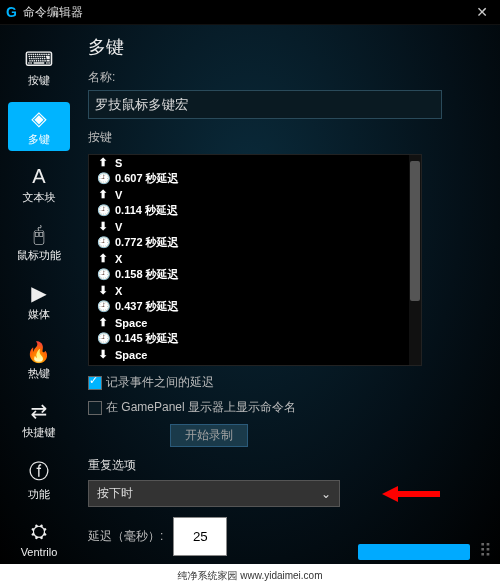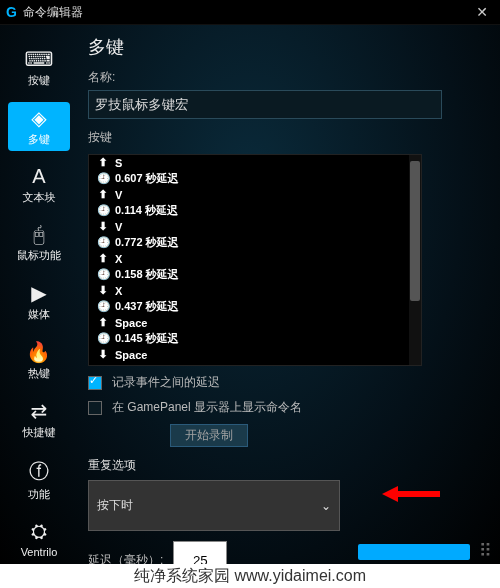--- a/index.html
+++ b/index.html
@@ -14,32 +14,32 @@
   .side-item .lab{font-size:11px}
   .main{flex:1;padding:10px 18px 0 10px;overflow:hidden}
   .main h2{font-weight:normal;color:#eee;margin:0 0 10px 0;font-size:18px}
   .fldlabel{color:#bbb;font-size:12px;margin:4px 0}
   .txtin{width:340px;background:#0a1a22;border:1px solid #2a4a5a;color:#ddd;padding:6px 6px}
   .klist{margin-top:8px;width:332px;height:210px;background:#000;border:1px solid #222;overflow:hidden;position:relative}
   .krow{display:flex;align-items:center;gap:6px;padding:1px 8px;color:#fff;font-weight:bold;font-size:11px}
   .kico{width:12px;text-align:center}
   .sbar{position:absolute;right:0;top:0;width:12px;height:100%;background:#111}
   .thumb{position:absolute;right:1px;top:6px;width:10px;height:140px;background:#555;border-radius:2px}
-  .chkrow{margin-top:8px;display:flex;align-items:center;gap:10px;color:#bbb}
+  .chkrow{margin-top:8px;display:flex;align-items:center;gap:4px;color:#bbb}
   .chk{width:12px;height:12px;border:1px solid #666;background:#0a1a22;display:inline-block}
   .chk.on{background:#00b4ff;position:relative}
   .chk.on::after{content:"✓";position:absolute;left:0;top:-3px;color:#fff;font-size:11px}
   .recbtn{margin:8px 0 0 82px;padding:2px 14px;background:#1a3a4a;border:1px solid #2a5a7a;color:#a3a3a3;cursor:pointer;display:inline-block}
   .sect{color:#ddd;font-weight:normal;margin-top:10px}
-  .drop{margin-top:6px;width:234px;background:#333;border:1px solid #555;color:#ddd;padding:16px 8px;display:flex;align-items:center;cursor:pointer}
+  .drop{margin-top:6px;width:234px;background:#333;border:1px solid #555;color:#ddd;padding:4px 8px;display:flex;align-items:center;cursor:pointer}
   .drop .chev{margin-left:auto}
   .arrow{position:absolute;left:382px;top:482px;pointer-events:none}
   .delayrow{margin-top:10px;color:#bbb;display:flex;align-items:center;gap:10px}
   .numin{width:44px;background:#fff;color:#000;border:1px solid #888;padding:11px 4px;text-align:center}
-  .footer{position:absolute;bottom:0;left:0;right:0;height:24px;background:#fff;display:flex;align-items:center;justify-content:center;color:#333;font-size:16px}
+  .footer{position:absolute;bottom:0;left:0;right:0;height:24px;background:#fff;display:flex;align-items:center;justify-content:center;color:#333;font-size:10px}
   .wm{position:absolute;right:8px;bottom:26px;color:#666;font-size:18px}
   .bluebtn{position:absolute;right:30px;bottom:28px;height:16px;width:112px;background:#00aaff;border-radius:2px}
 </style>
 </head>
 <body>
 
 <div class="titlebar">
   <span class="logo">G</span>
   <span>命令编辑器</span>
   <span class="close">✕</span>

